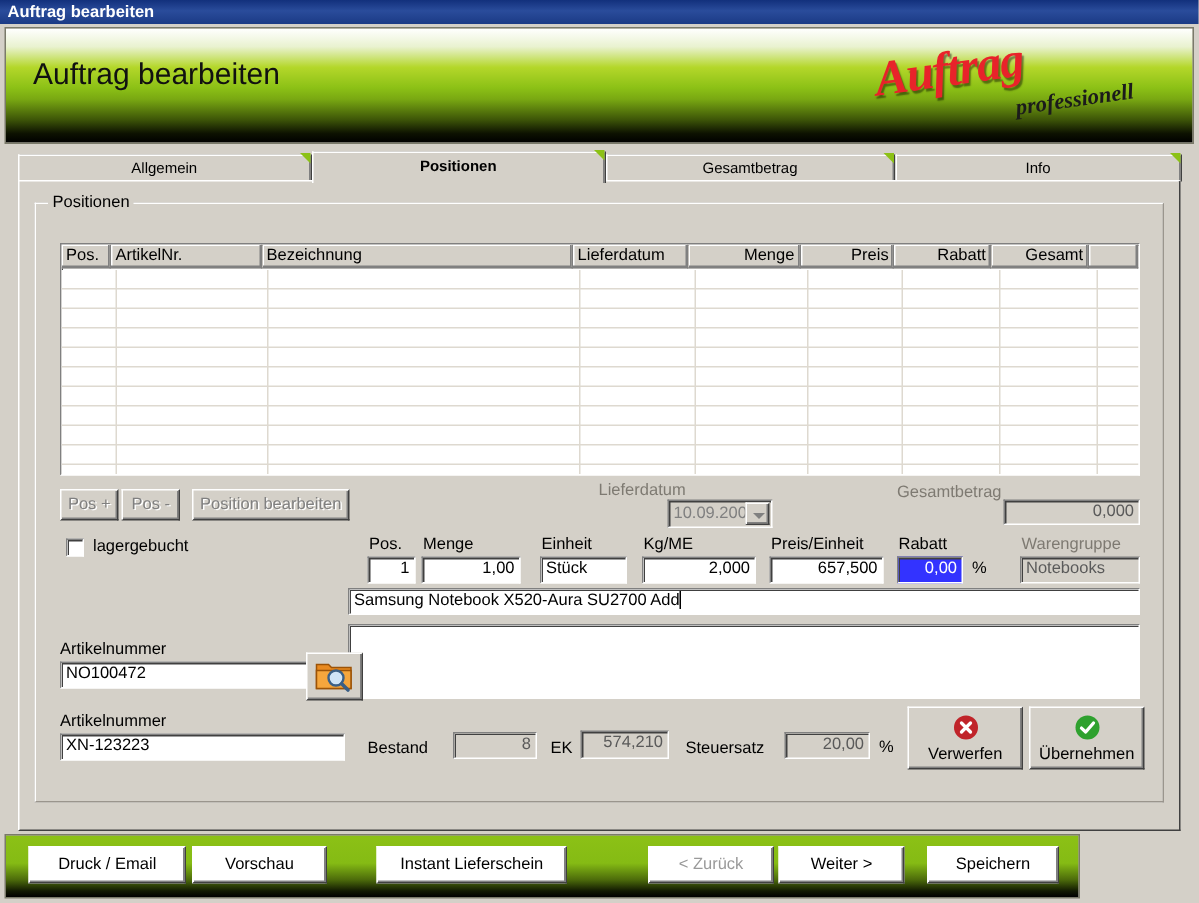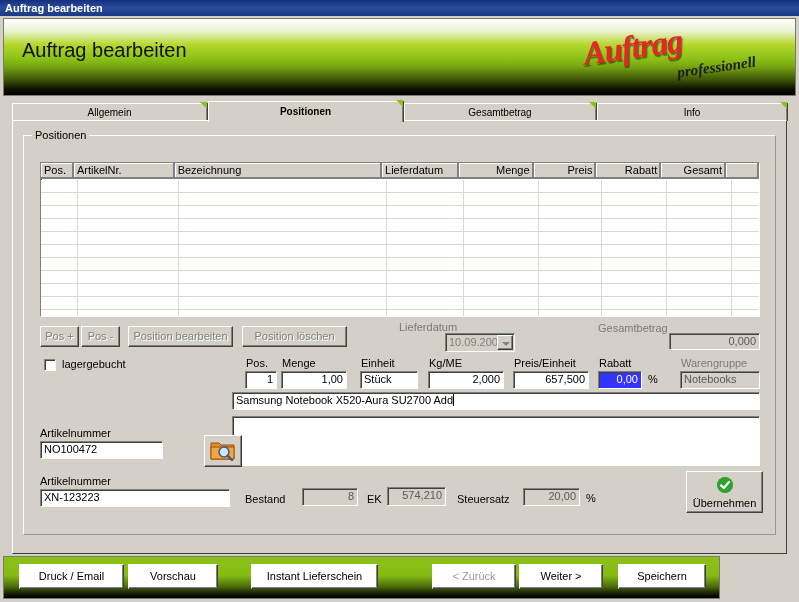--- a/index.html
+++ b/index.html
@@ -275,23 +275,20 @@
 
       <div class="btn disabled" style="position:absolute;left:16px;top:190px;width:39px;height:21px;line-height:19px;">
         <span>Pos +</span>
       </div>
       <div class="btn disabled" style="position:absolute;left:57px;top:190px;width:39px;height:21px;line-height:19px;">
         <span>Pos -</span>
       </div>
       <div class="btn disabled" style="position:absolute;left:104px;top:190px;width:105px;height:21px;line-height:19px;">
         <span>Position bearbeiten</span>
       </div>
-      <div class="btn disabled" style="position:absolute;left:218px;top:190px;width:105px;height:21px;line-height:19px;">
-        <span>Position löschen</span>
-      </div>
 
       <div class="lbl dim" style="left:375px;top:185px;">Lieferdatum</div>
       <div class="combo dis" style="left:421px;top:197px;width:70px;height:19px;">
         <span>10.09.2009</span>
         <span class="arrow"></span>
       </div>
 
       <div class="lbl dim" style="left:574px;top:186px;">Gesamtbetrag</div>
       <div class="field ro r" style="position:absolute;left:645px;top:197px;width:91px;height:17px;">0,000</div>
 
@@ -321,21 +318,21 @@
       <div class="lbl dim" style="left:657px;top:221px;">Warengruppe</div>
       <div class="field ro" style="position:absolute;left:656px;top:235px;width:80px;height:18px;">Notebooks</div>
 
       <div class="field" style="position:absolute;left:208px;top:256px;width:528px;height:18px;">
         <span>Samsung Notebook X520-Aura SU2700 Add</span><span style="border-left:1px solid #000;margin-left:0px;">&nbsp;</span>
       </div>
 
       <div id="memo" style="left:208px;top:280px;width:528px;height:50px;"></div>
 
       <div class="lbl" style="left:16px;top:291px;">Artikelnummer</div>
-      <div class="field" style="position:absolute;left:16px;top:305px;width:123px;height:18px;">NO100472</div>
+      <div class="field" style="position:absolute;left:16px;top:305px;width:179px;height:18px;">NO100472</div>
 
       <div class="btn" style="position:absolute;left:180px;top:299px;width:38px;height:32px;">
         <svg width="26" height="24" viewBox="0 0 26 24" style="margin-top:3px;">
           <path d="M1 4 h8 l2 2 h13 v14 H1 Z" fill="#e98a20" stroke="#9c5307" stroke-width="1"></path>
           <path d="M1 8 h23 v12 H1 Z" fill="#f5a63d" stroke="#9c5307" stroke-width="1"></path>
           <circle cx="14" cy="13" r="5" fill="#cfe4f7" stroke="#3a5f86" stroke-width="1.6"></circle>
           <line x1="17.8" y1="16.8" x2="22" y2="21" stroke="#3a5f86" stroke-width="2.4" stroke-linecap="round"></line>
         </svg>
       </div>
 
@@ -345,20 +342,29 @@
       <div class="lbl" style="left:221px;top:357px;">Bestand</div>
       <div class="field ro r" style="position:absolute;left:278px;top:352px;width:56px;height:18px;">8</div>
 
       <div class="lbl" style="left:343px;top:357px;">EK</div>
       <div class="field ro r" style="position:absolute;left:363px;top:351px;width:59px;height:19px;">574,210</div>
 
       <div class="lbl" style="left:433px;top:357px;">Steuersatz</div>
       <div class="field ro r" style="position:absolute;left:499px;top:352px;width:57px;height:18px;">20,00</div>
       <div class="lbl" style="left:562px;top:356px;">%</div>
 
+      <div class="bigbtn" style="left:581px;top:335px;">
+        <span class="ico" style="background:#c0242a;">
+          <svg width="16" height="16" viewBox="0 0 16 16" style="display:block;">
+            <circle cx="8" cy="8" r="7.5" fill="#c0242a"></circle>
+            <path d="M5 5 L11 11 M11 5 L5 11" stroke="#fff" stroke-width="2.2" stroke-linecap="round"></path>
+          </svg>
+        </span>
+        <span class="cap">Verwerfen</span>
+      </div>
       <div class="bigbtn" style="left:662px;top:335px;">
         <span class="ico" style="background:#2fa12f;">
           <svg width="16" height="16" viewBox="0 0 16 16" style="display:block;">
             <circle cx="8" cy="8" r="7.5" fill="#2fa12f"></circle>
             <path d="M4 8.4 L6.8 11 L12 5" stroke="#fff" stroke-width="2.2" fill="none" stroke-linecap="round" stroke-linejoin="round"></path>
           </svg>
         </span>
         <span class="cap">Übernehmen</span>
       </div>
 

